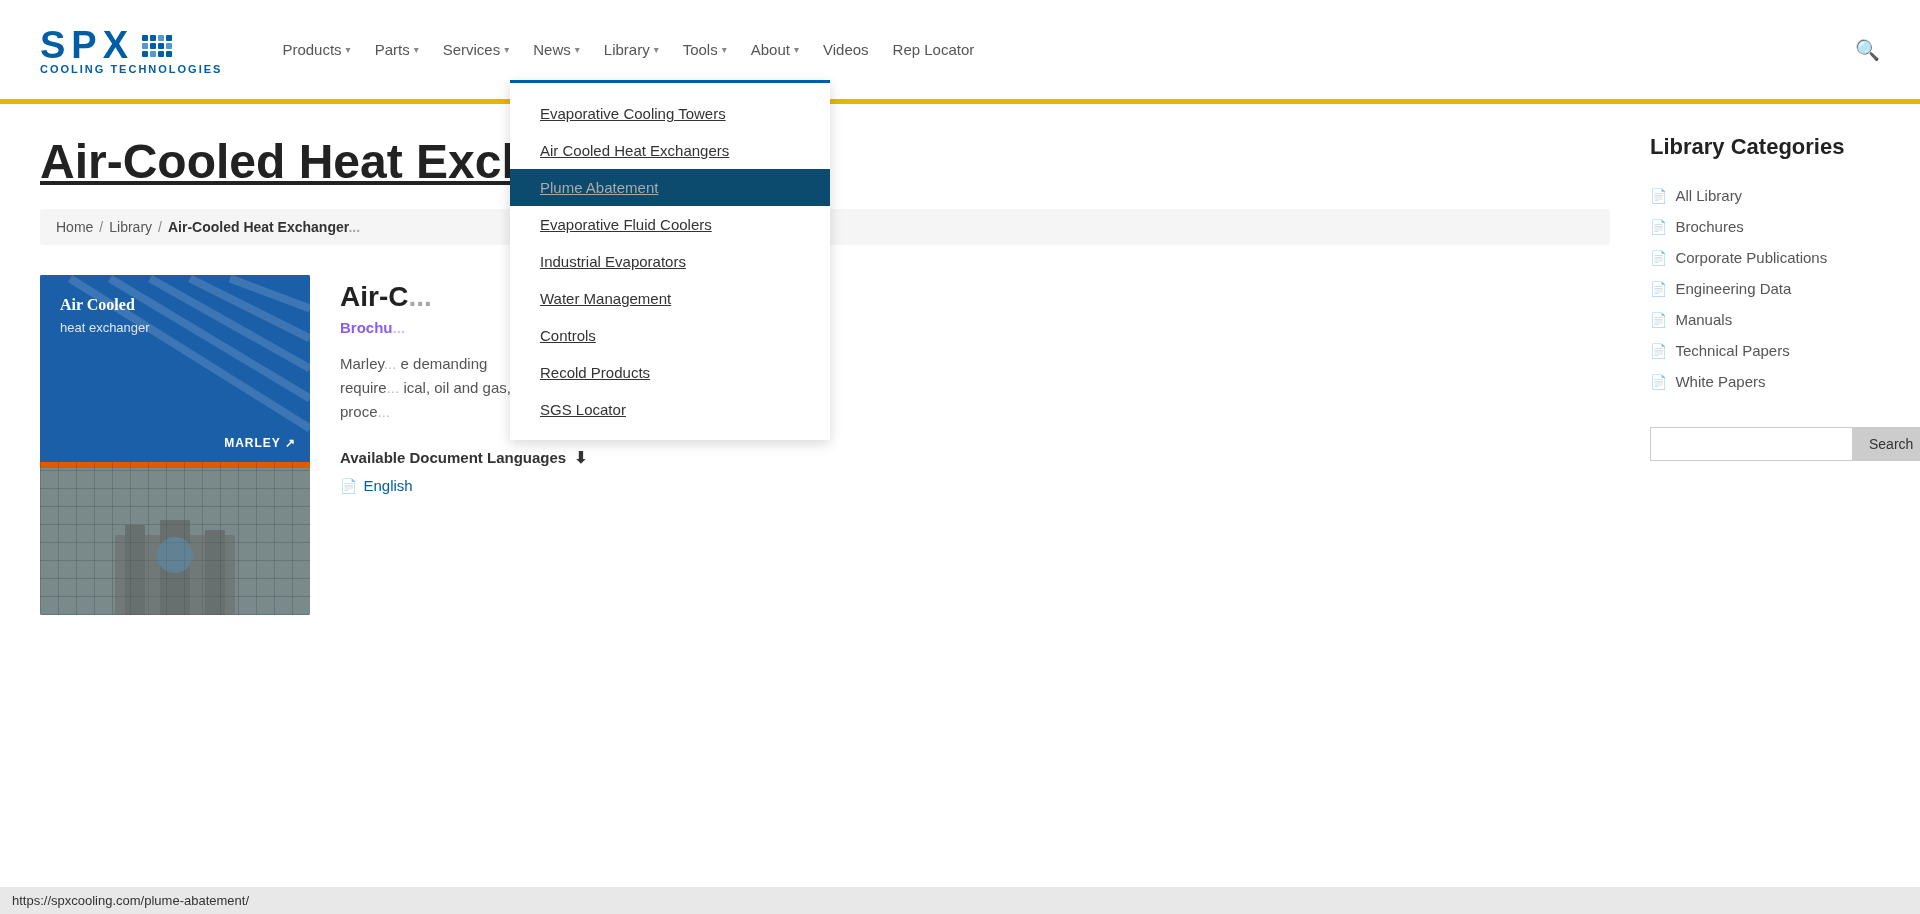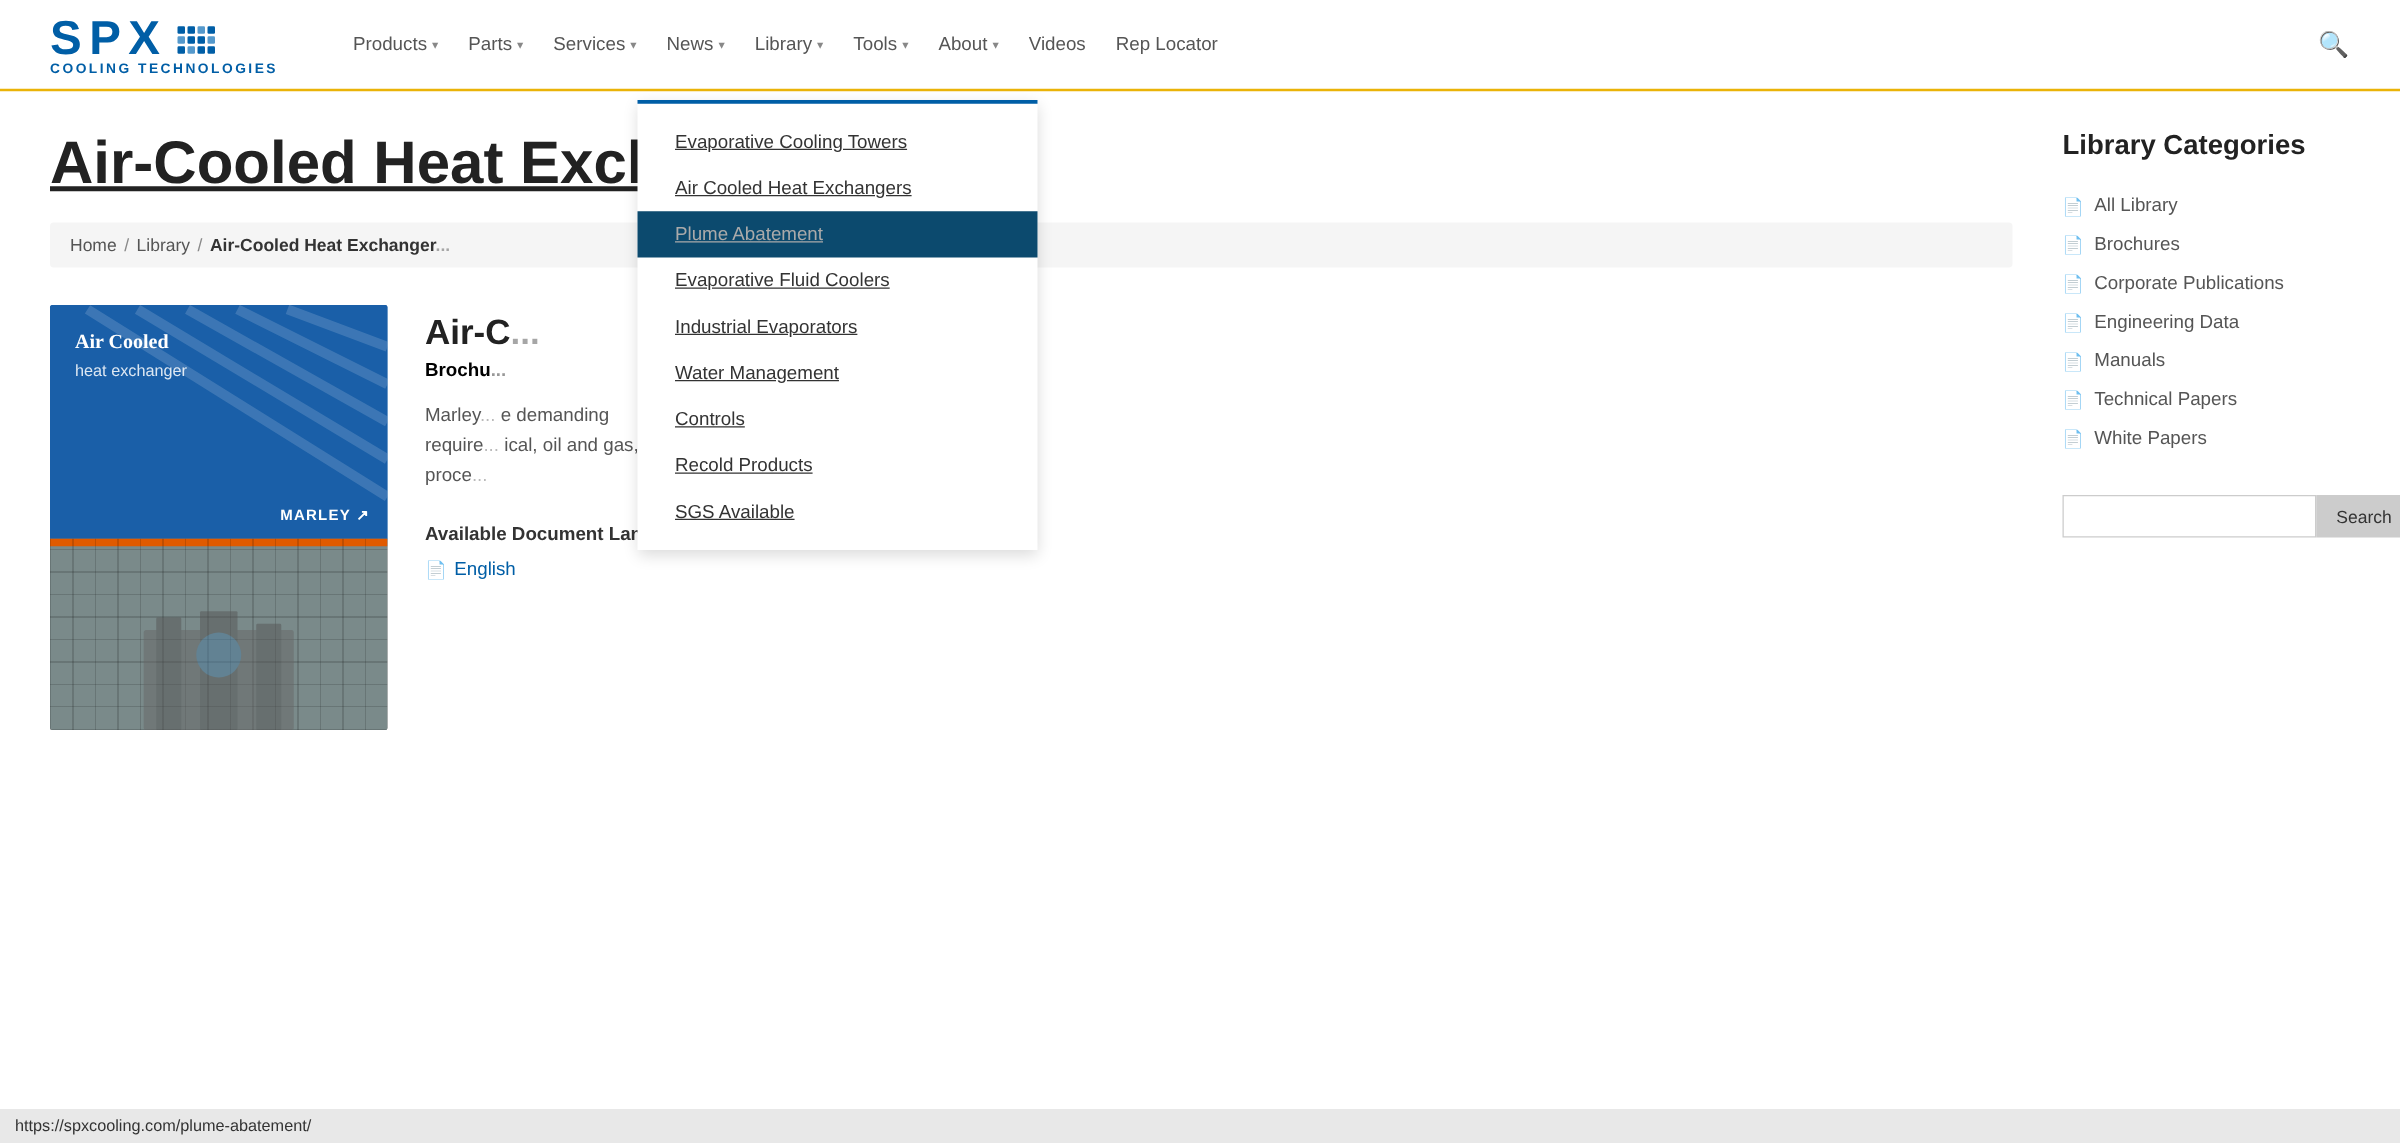--- a/index.html
+++ b/index.html
@@ -2,23 +2,23 @@
 <html><head>
   <meta charset="utf-8">
   <style>
     * { box-sizing: border-box; margin: 0; padding: 0; }
     body { font-family: Arial, Helvetica, sans-serif; background: #fff; color: #333; font-size: 16px; }
 
     
     .header {
       display: flex;
       align-items: center;
-      padding: 10px 40px;
+      padding: 24px 40px;
       background: #fff;
-      border-bottom: 2px solid #eab308;
+      border-bottom: 5px solid #eab308;
       position: relative;
       z-index: 100;
     }
     .logo-area {
       display: flex;
       flex-direction: column;
       margin-right: 60px;
     }
     .logo-spx {
       font-size: 38px;
@@ -192,21 +192,21 @@
       flex: 1;
       padding-top: 6px;
     }
     .article-subtitle {
       font-size: 28px;
       font-weight: 700;
       color: #222;
       margin-bottom: 6px;
     }
     .article-type-tag {
-      color: #000000;
+      color: #8b5cf6;
       font-size: 15px;
       font-weight: 700;
       margin-bottom: 16px;
       display: block;
     }
     .article-description {
       font-size: 15px;
       color: #555;
       line-height: 1.6;
       margin-bottom: 24px;
@@ -357,21 +357,21 @@
 
 <div class="dropdown-overlay">
   <a class="dropdown-item">Evaporative Cooling Towers</a>
   <a class="dropdown-item">Air Cooled Heat Exchangers</a>
   <a class="dropdown-item highlighted">Plume Abatement</a>
   <a class="dropdown-item">Evaporative Fluid Coolers</a>
   <a class="dropdown-item">Industrial Evaporators</a>
   <a class="dropdown-item">Water Management</a>
   <a class="dropdown-item">Controls</a>
   <a class="dropdown-item">Recold Products</a>
-  <a class="dropdown-item">SGS Available</a>
+  <a class="dropdown-item">SGS Locator</a>
 </div>
 
 <div class="main-container">
   <div class="content-area">
 
     <h1 class="page-title">Air-Cooled Heat Exch<span style="opacity:0.4">...</span></h1>
 
     <div class="breadcrumb">
       <a href="#">Home</a>
       <span class="breadcrumb-separator">/</span>

